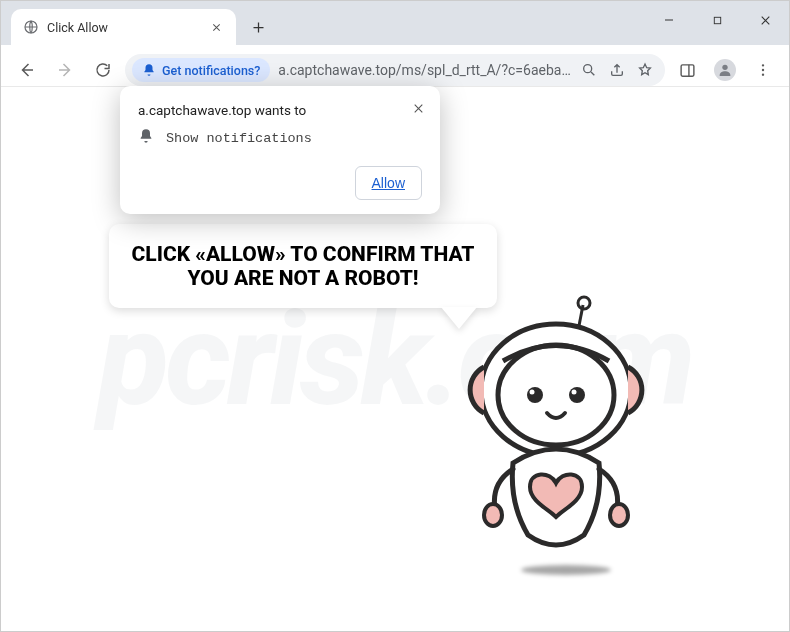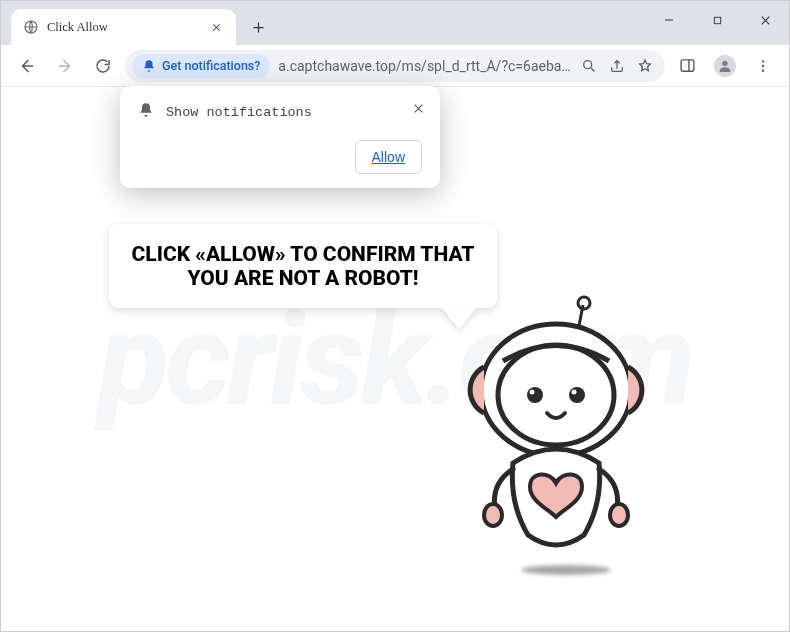--- a/index.html
+++ b/index.html
@@ -11,27 +11,27 @@
     }
     
     .titlebar { height: 44px; background: #dee2e8; display: flex; }
     .tabs-area { flex: 1; display: flex; align-items: flex-end; padding-left: 10px; }
     .tab {
       height: 36px; background: #fff; border-radius: 10px 10px 0 0;
       display: flex; align-items: center; gap: 8px; padding: 0 12px; width: 225px;
       font-size: 12.5px; color: #333;
     }
     .tab-globe { width: 16px; height: 16px; display: inline-flex; align-items: center; justify-content: center; }
-    .tab-title { flex: 1; overflow: hidden; white-space: nowrap; text-overflow: ellipsis; font-family: Liberation Serif, serif; }
+    .tab-title { flex: 1; overflow: hidden; white-space: nowrap; text-overflow: ellipsis; }
     .tab-close { width: 16px; height: 16px; color: #555; display: inline-flex; align-items: center; justify-content: center; cursor: pointer; }
     .new-tab { width: 28px; height: 28px; display: inline-flex; align-items: center; justify-content: center; color: #333; margin-left: 8px; margin-bottom: 4px; }
     .win-controls { display: flex; }
     .win-btn { width: 48px; height: 38px; display: inline-flex; align-items: center; justify-content: center; color: #333; }
     
-    .toolbar { height: 42px; background: #fff; display: flex; align-items: center; padding: 0 10px; gap: 6px; border-bottom: 1px solid #e9e9e9; }
+    .toolbar { height: 42px; background: #fff; display: flex; align-items: flex-end; padding: 0 10px; gap: 6px; border-bottom: 1px solid #e9e9e9; }
     .tool-icon { width: 32px; height: 32px; display: inline-flex; align-items: center; justify-content: center; color: #5a5a5a; border-radius: 16px; }
     .tool-icon.disabled { color: #b5b5b5; }
     .addr { flex: 1; height: 32px; background: #f0f2f5; border-radius: 16px; display: flex; align-items: center; padding: 0 7px 0 7px; gap: 2px; overflow: hidden; }
     .notif-chip {
       height: 24px; background: #dbe7ff; border-radius: 12px;
       display: flex; align-items: center; gap: 6px; padding: 0 10px;
       color: #1b5fd1; font-size: 12.5px; font-weight: 500; flex-shrink: 0;
     }
     .notif-chip svg { fill: #1b5fd1; }
     .url-text { flex: 1; font-size: 14px; color: #5f6368; overflow: hidden; white-space: nowrap; text-overflow: ellipsis; padding-left: 6px; }
@@ -228,20 +228,21 @@
   </div>
   <div class="shadow-el"></div>
 </div>
 
 <div class="perm">
   <span class="perm-close">
     <svg width="13" height="13" viewBox="0 0 24 24" stroke="#555" stroke-width="2">
         <path d="M5 5l14 14M19 5L5 19"></path>
       </svg>
   </span>
+  <div class="perm-title">a.captchawave.top wants to</div>
   <div class="perm-row">
     <span>
       <svg width="16" height="16" viewBox="0 0 24 24" fill="#5f6368">
           <path d="M12 2a6 6 0 0 0-6 6v4l-2 3v1h16v-1l-2-3V8a6 6 0 0 0-6-6zm0 20a2.5 2.5 0 0 0 2.5-2.5h-5A2.5 2.5 0 0 0 12 22z"></path>
         </svg>
     </span>
     <span>Show notifications</span>
   </div>
   <div class="perm-buttons">
     <button class="perm-btn">Allow</button>

